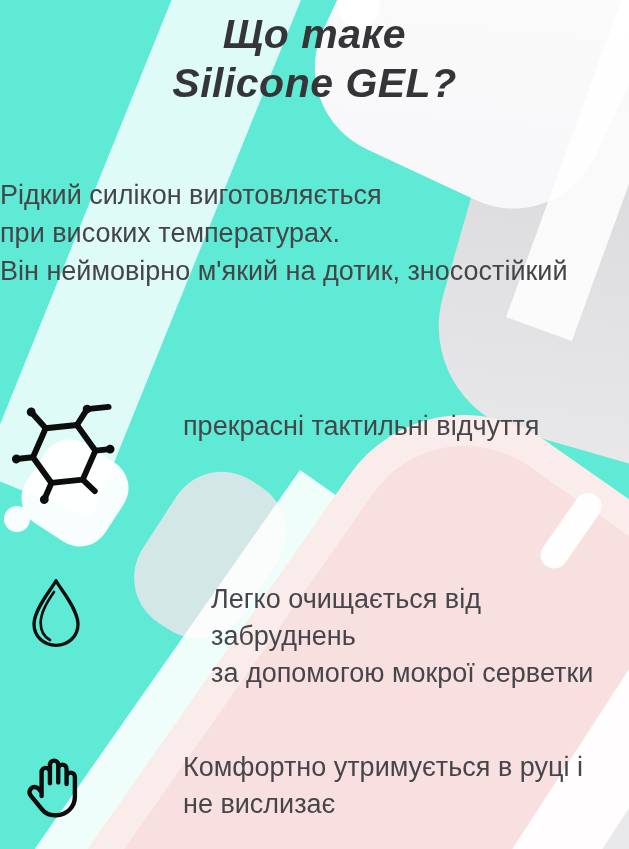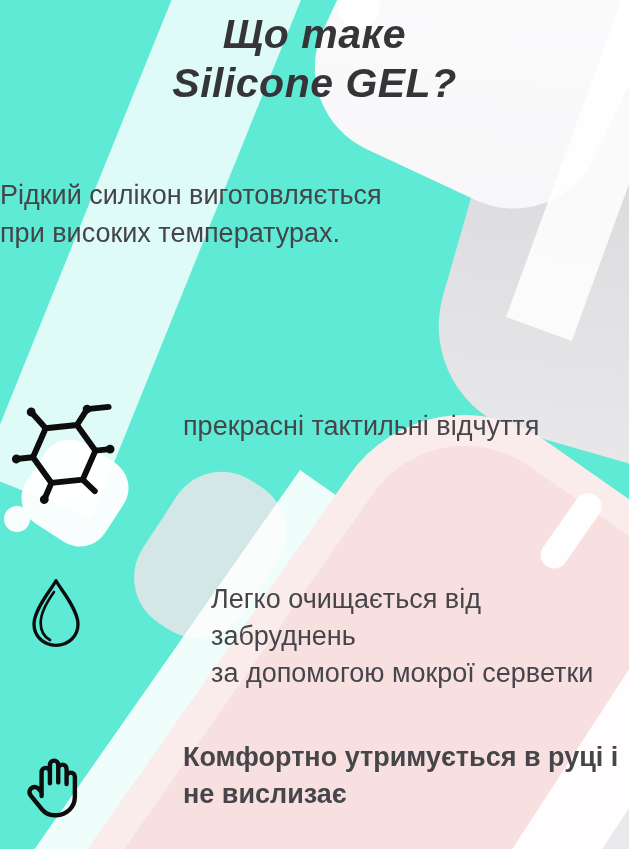--- a/index.html
+++ b/index.html
@@ -46,21 +46,21 @@
   .row-3{top:736px;}
   .feature-icon{position:absolute;color:#0d0d0d;}
   .icon-molecule{left:10px;top:2px;width:108px;height:108px;}
   .icon-drop{left:26px;top:10px;width:60px;height:76px;}
   .icon-hand{left:20px;top:10px;width:80px;height:84px;}
   .feature-text{
     position:absolute;left:183px;top:12px;
     font-size:27px;line-height:37px;color:#46464a;
   }
   .row-2 .feature-text{top:15px;margin-left:28px;}
-  .row-3 .feature-text{top:3px;font-weight:bold;}
+  .row-3 .feature-text{top:13px;}
   svg{display:block;}
 </style>
 </head>
 <body>
 
 <div class="stage">
 
   <div class="bg">
     <div class="streak1"></div>
     <div class="case-gray"></div>
@@ -82,20 +82,21 @@
   <div class="content">
 
     <div class="title">
       <div>Що таке</div>
       <div>Silicone GEL?</div>
     </div>
 
     <div class="intro">
       <div>Рідкий силікон виготовляється</div>
       <div>при високих температурах.</div>
+      <div>Він неймовірно м'який на дотик, зносостійкий</div>
     </div>
 
     <div class="feature-row row-1">
       <span class="feature-icon icon-molecule">
         <svg viewBox="0 0 110 110" width="108" height="108" fill="none" stroke="currentColor" stroke-width="6" stroke-linecap="round" stroke-linejoin="round">
           <g transform="rotate(-6 55 55)">
             <polygon points="87,57 71,85 39,85 23,57 39,29 71,29"></polygon>
             <line x1="23" y1="57" x2="6" y2="57"></line>
             <line x1="87" y1="57" x2="102" y2="57"></line>
             <line x1="39" y1="29" x2="26" y2="11"></line>

